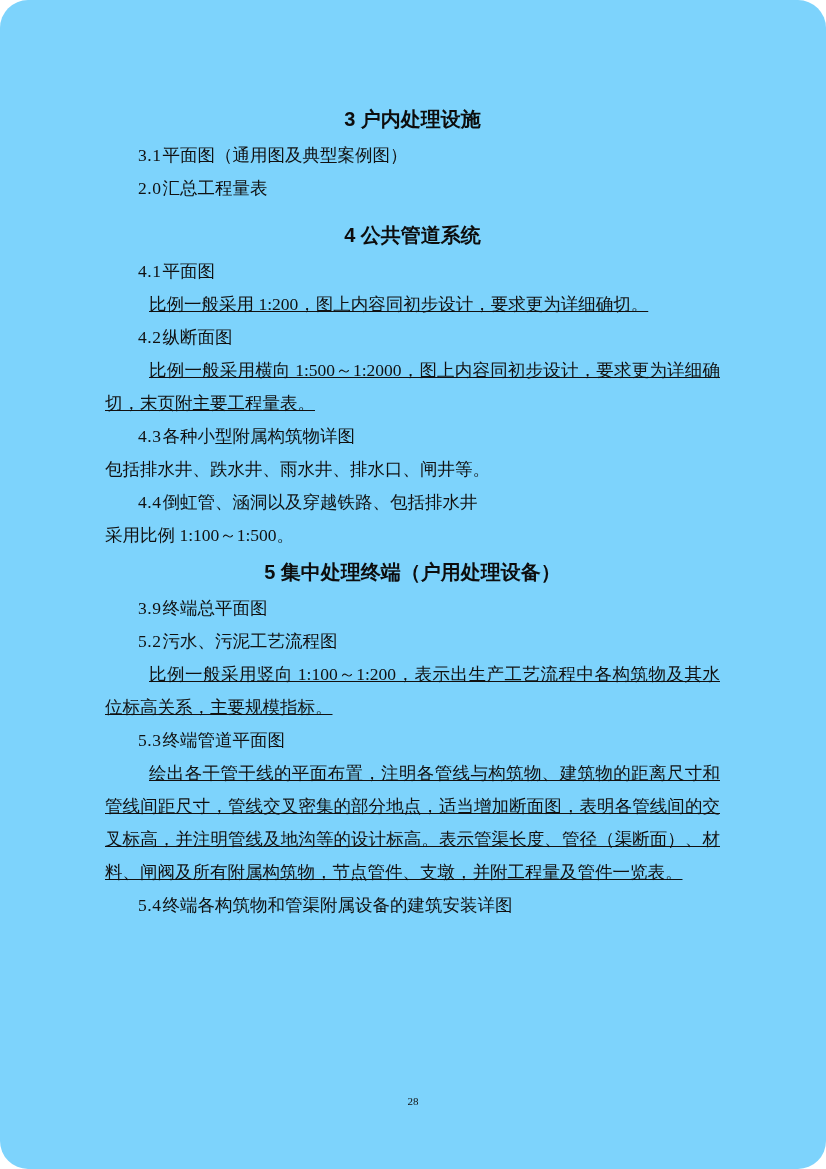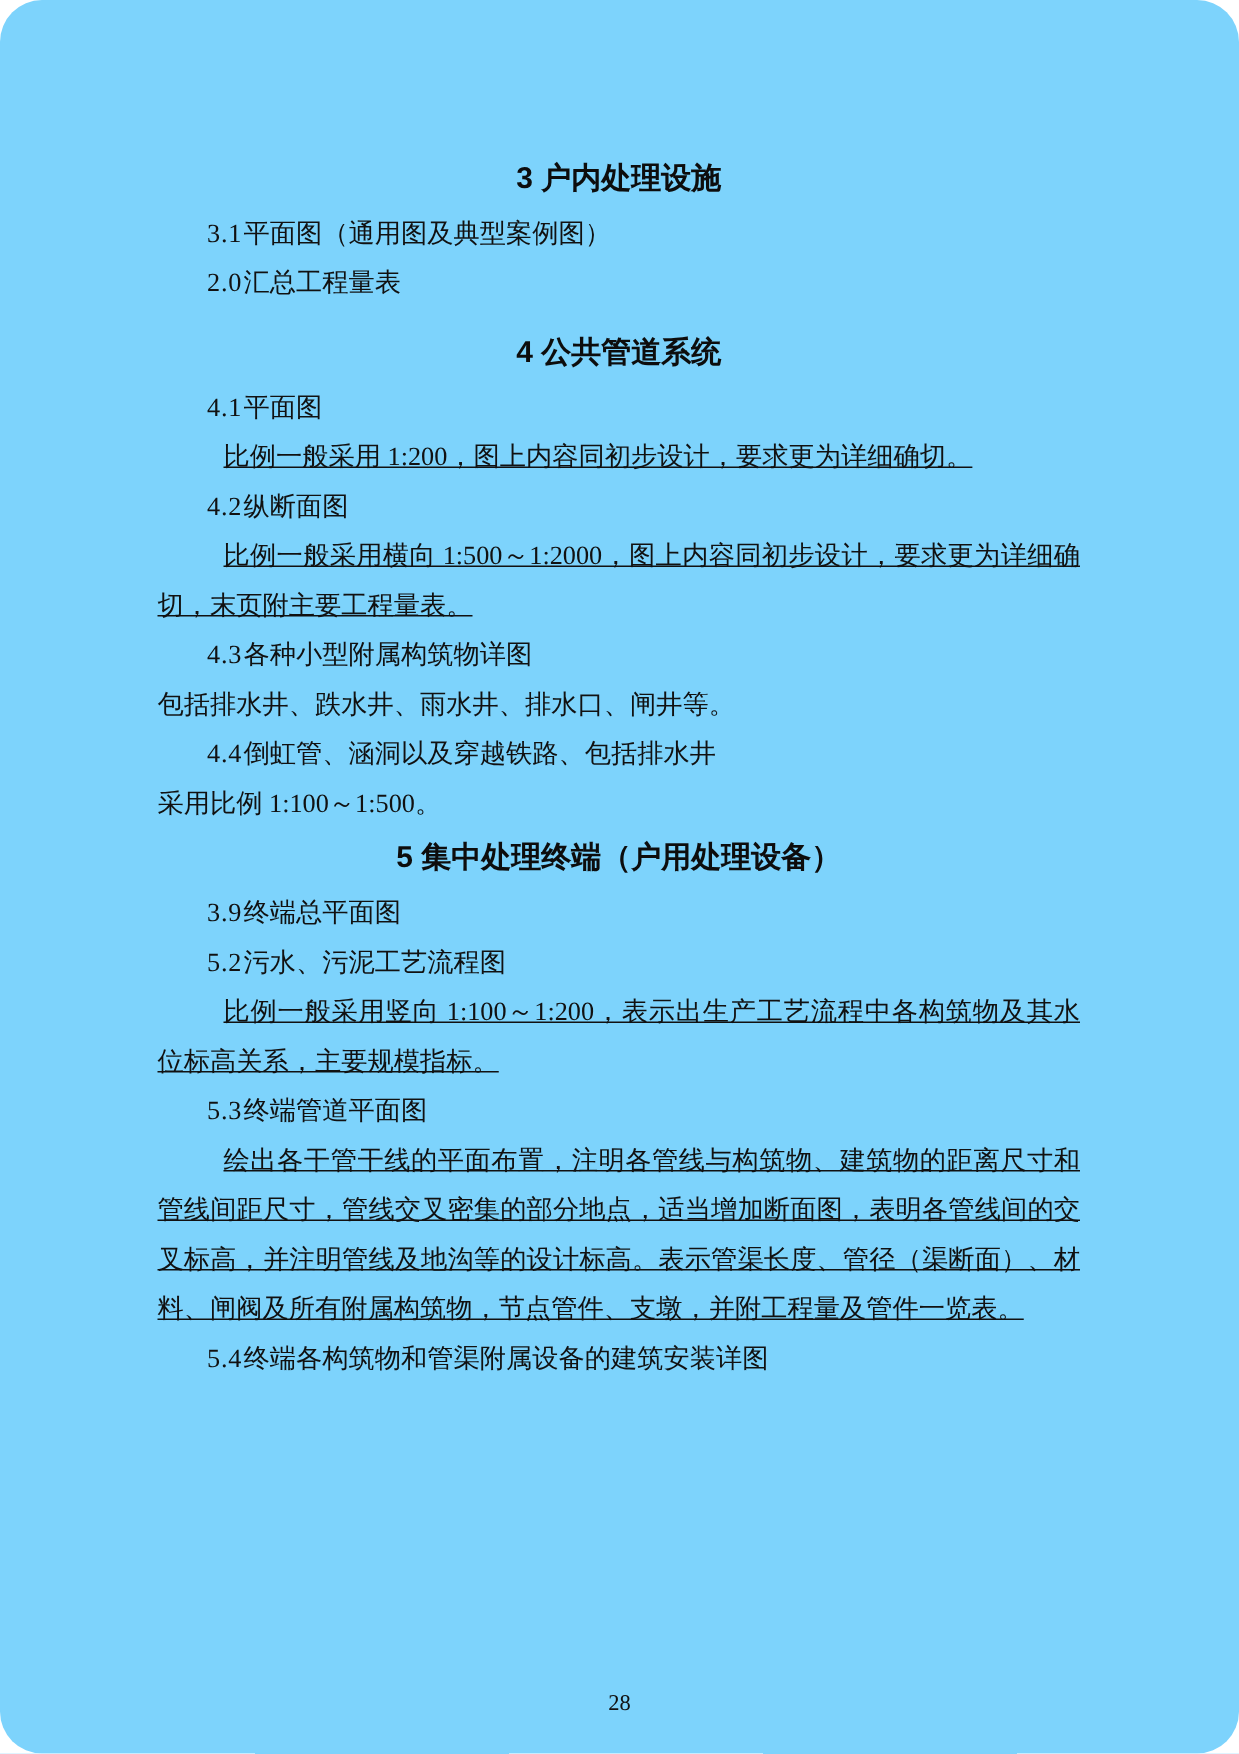--- a/index.html
+++ b/index.html
@@ -52,24 +52,23 @@
   .para.indent {
     text-indent: 44px;
     text-decoration: underline;
   }
   .footer {
     position: absolute;
     left: 0;
     right: 0;
     top: 1091px;
     text-align: center;
-    font-size: 15px;
+    font-size: 11px;
     line-height: 20px;
     color: #111111;
-    margin-top: 35px;
   }
 </style>
 </head>
 <body>
 
 <div class="page">
   <div class="content">
 
     <h2 class="heading h3">3 户内处理设施</h2>
 

